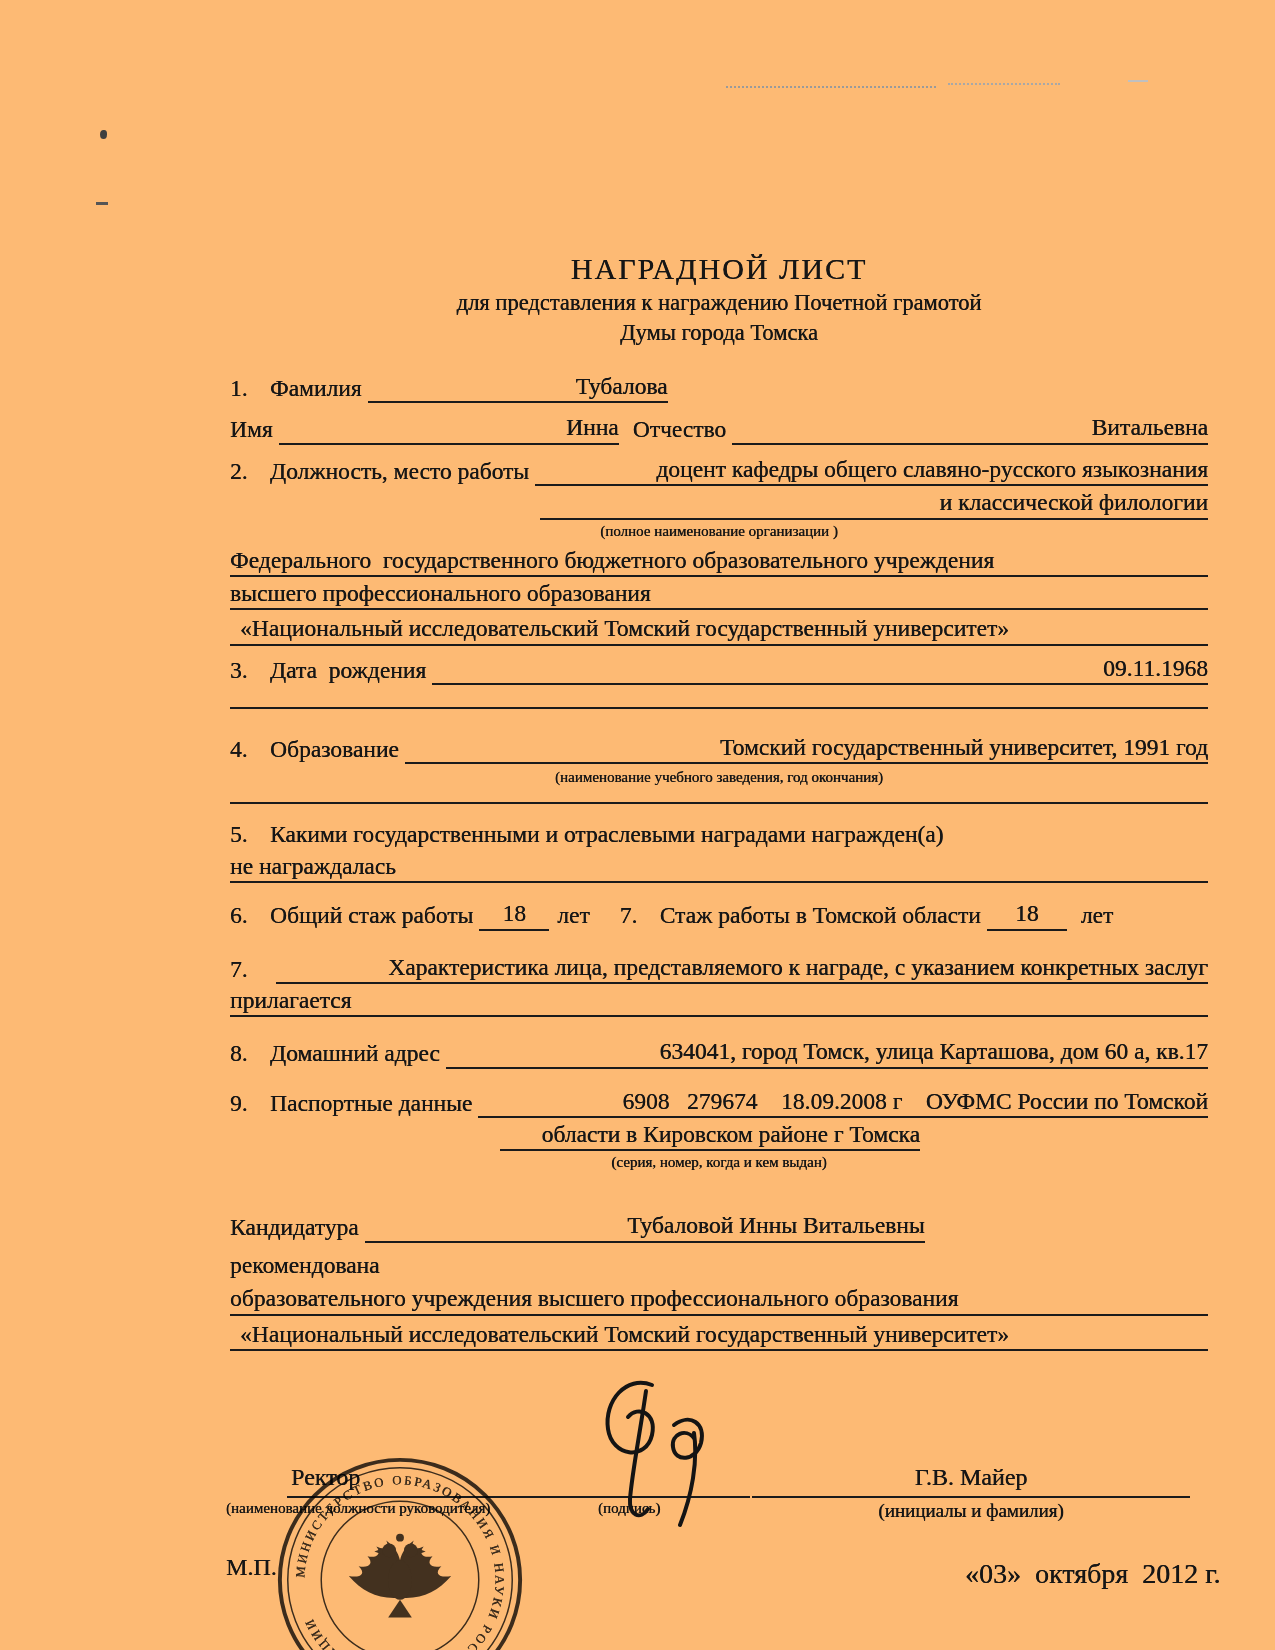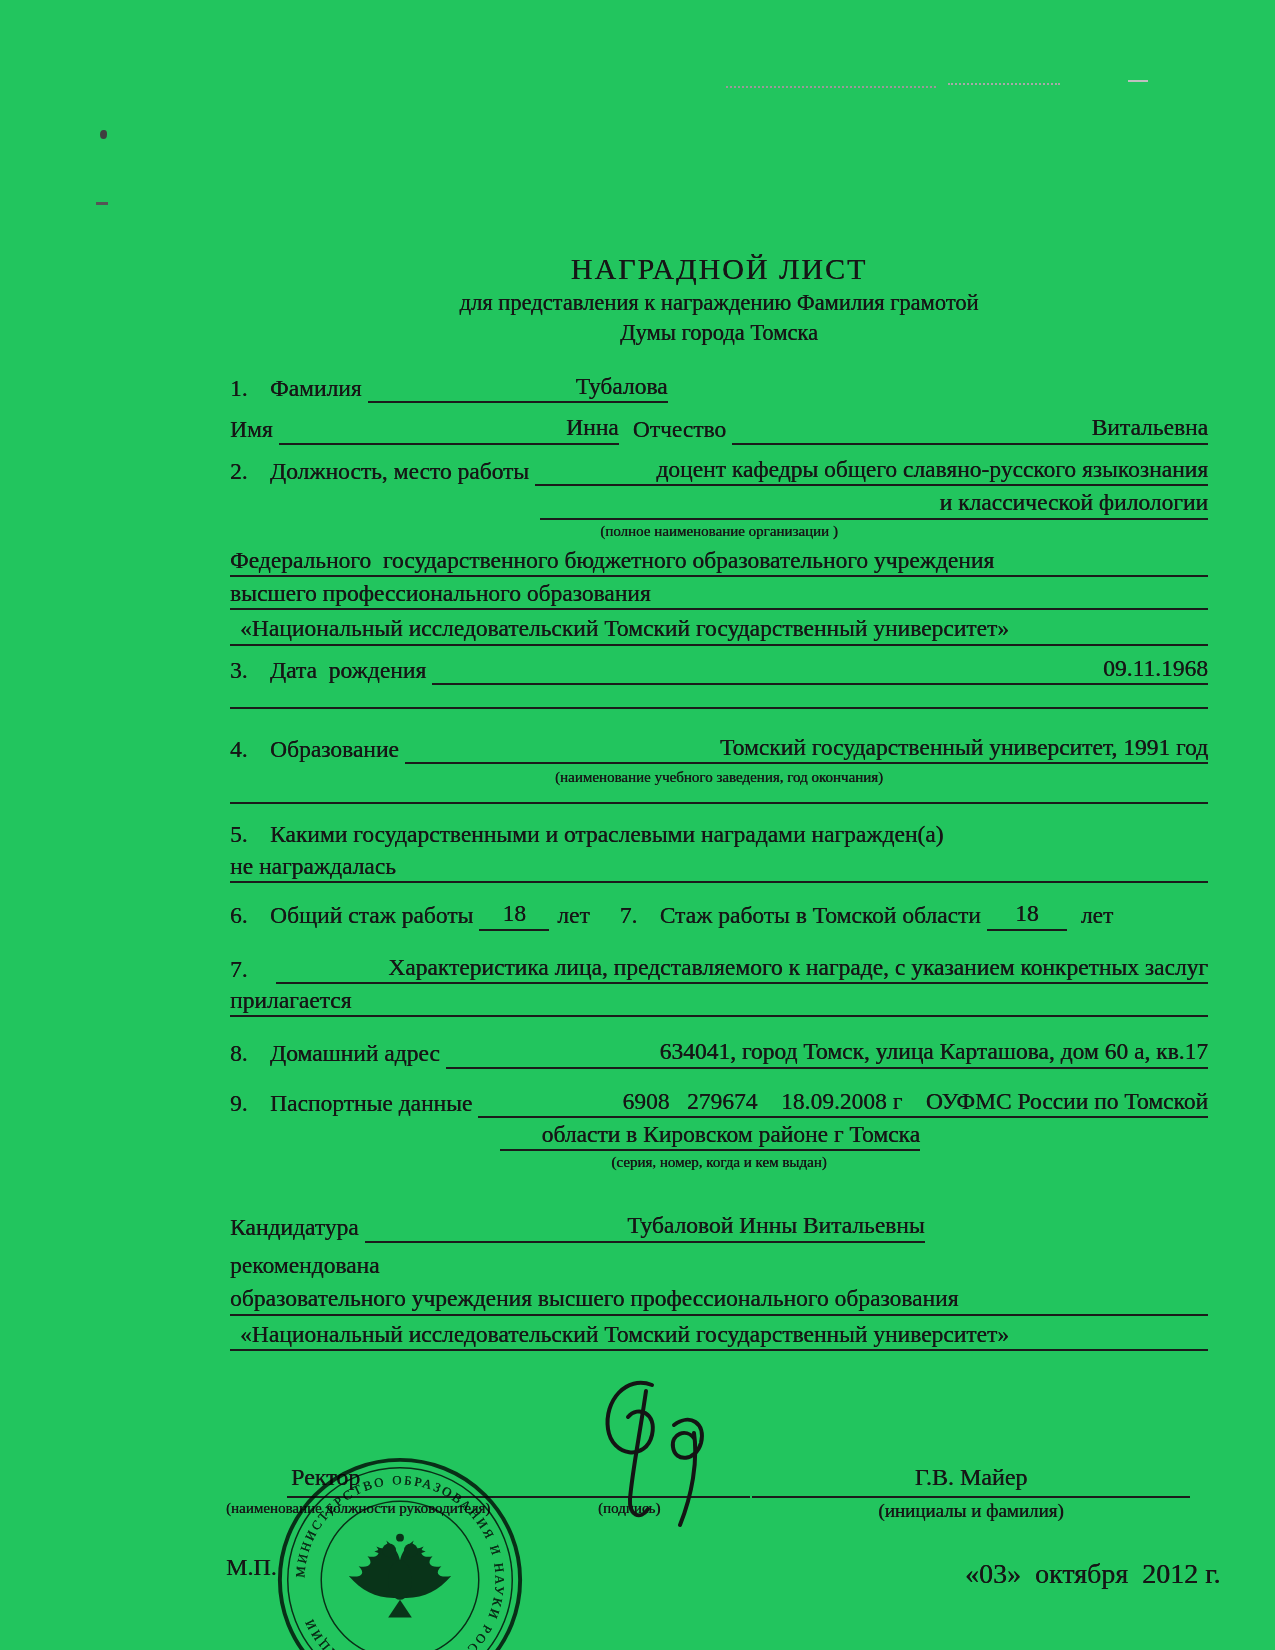--- a/index.html
+++ b/index.html
@@ -1,18 +1,18 @@
 <!DOCTYPE html>
 <html><head>
 <meta charset="utf-8">
 <style>
   html,body { margin:0; padding:0; background:#e8e8e8; }
   .page {
     position:relative; width:1275px; height:1650px; margin:0 auto;
-    background:#22c55e; overflow:hidden;
+    background:#fdba74; overflow:hidden;
     font-family:"Liberation Serif","DejaVu Serif",serif;
     color:#161616;
   }
   .page * { box-sizing:border-box; }
   .txt-thick { text-shadow:0.35px 0 0 currentColor; }
 
   
   .artifact { position:absolute; }
   .a1 { left:726px; top:86px; width:210px; border-top:2px dotted #9a9a9a; }
   .a2 { left:948px; top:83px; width:112px; border-top:2px dotted #a8a8a8; }
@@ -73,21 +73,21 @@
   <div class="artifact a1"></div>
   <div class="artifact a2"></div>
   <div class="artifact a3"></div>
   <div class="artifact a4"></div>
   <div class="artifact a5"></div>
 
   <div class="content">
 
     <div class="header">
       <div class="title">НАГРАДНОЙ ЛИСТ</div>
-      <div class="subtitle">для представления к награждению Фамилия грамотой</div>
+      <div class="subtitle">для представления к награждению Почетной грамотой</div>
       <div class="subtitle">Думы города Томска</div>
     </div>
 
     <div class="row mt24">
       <span class="num">1.</span>
       <span class="lbl">Фамилия</span>
       <span class="u val w300 pl60">Тубалова</span>
     </div>
 
     <div class="row mt10">

